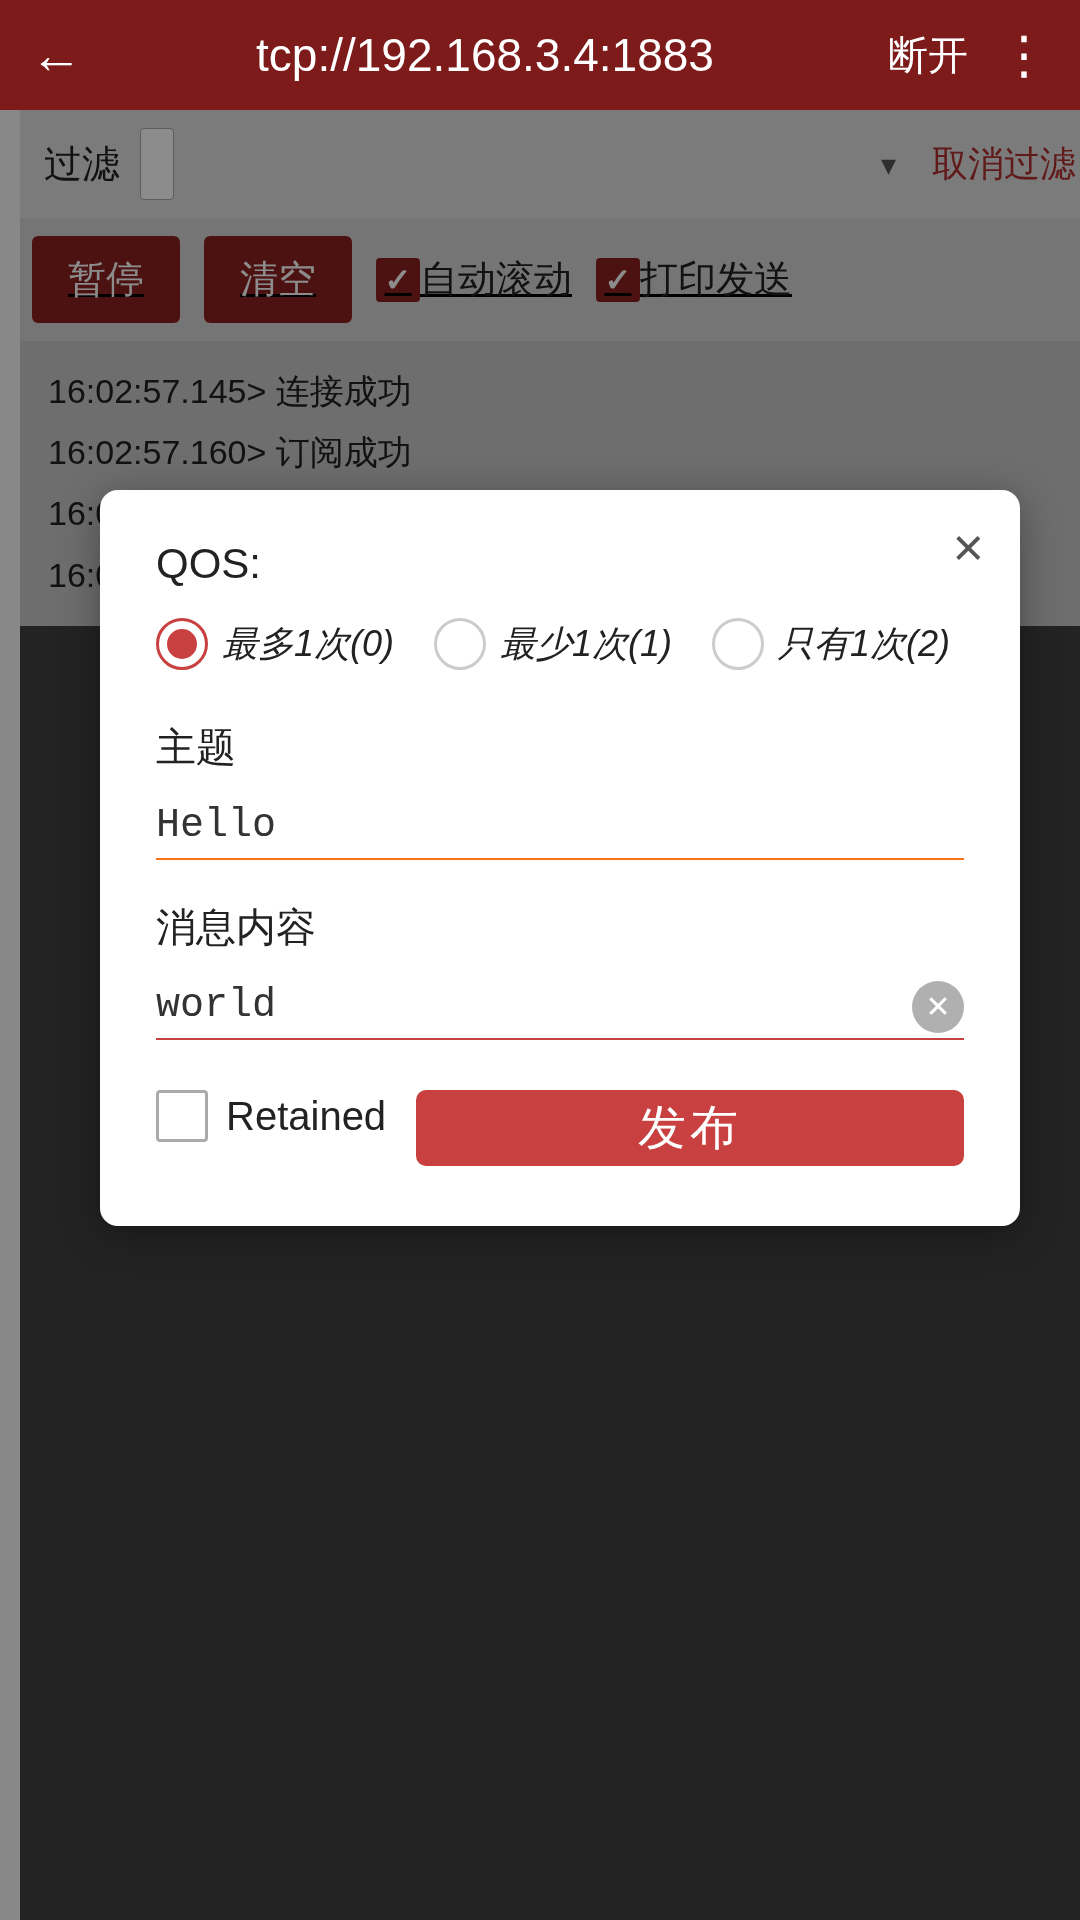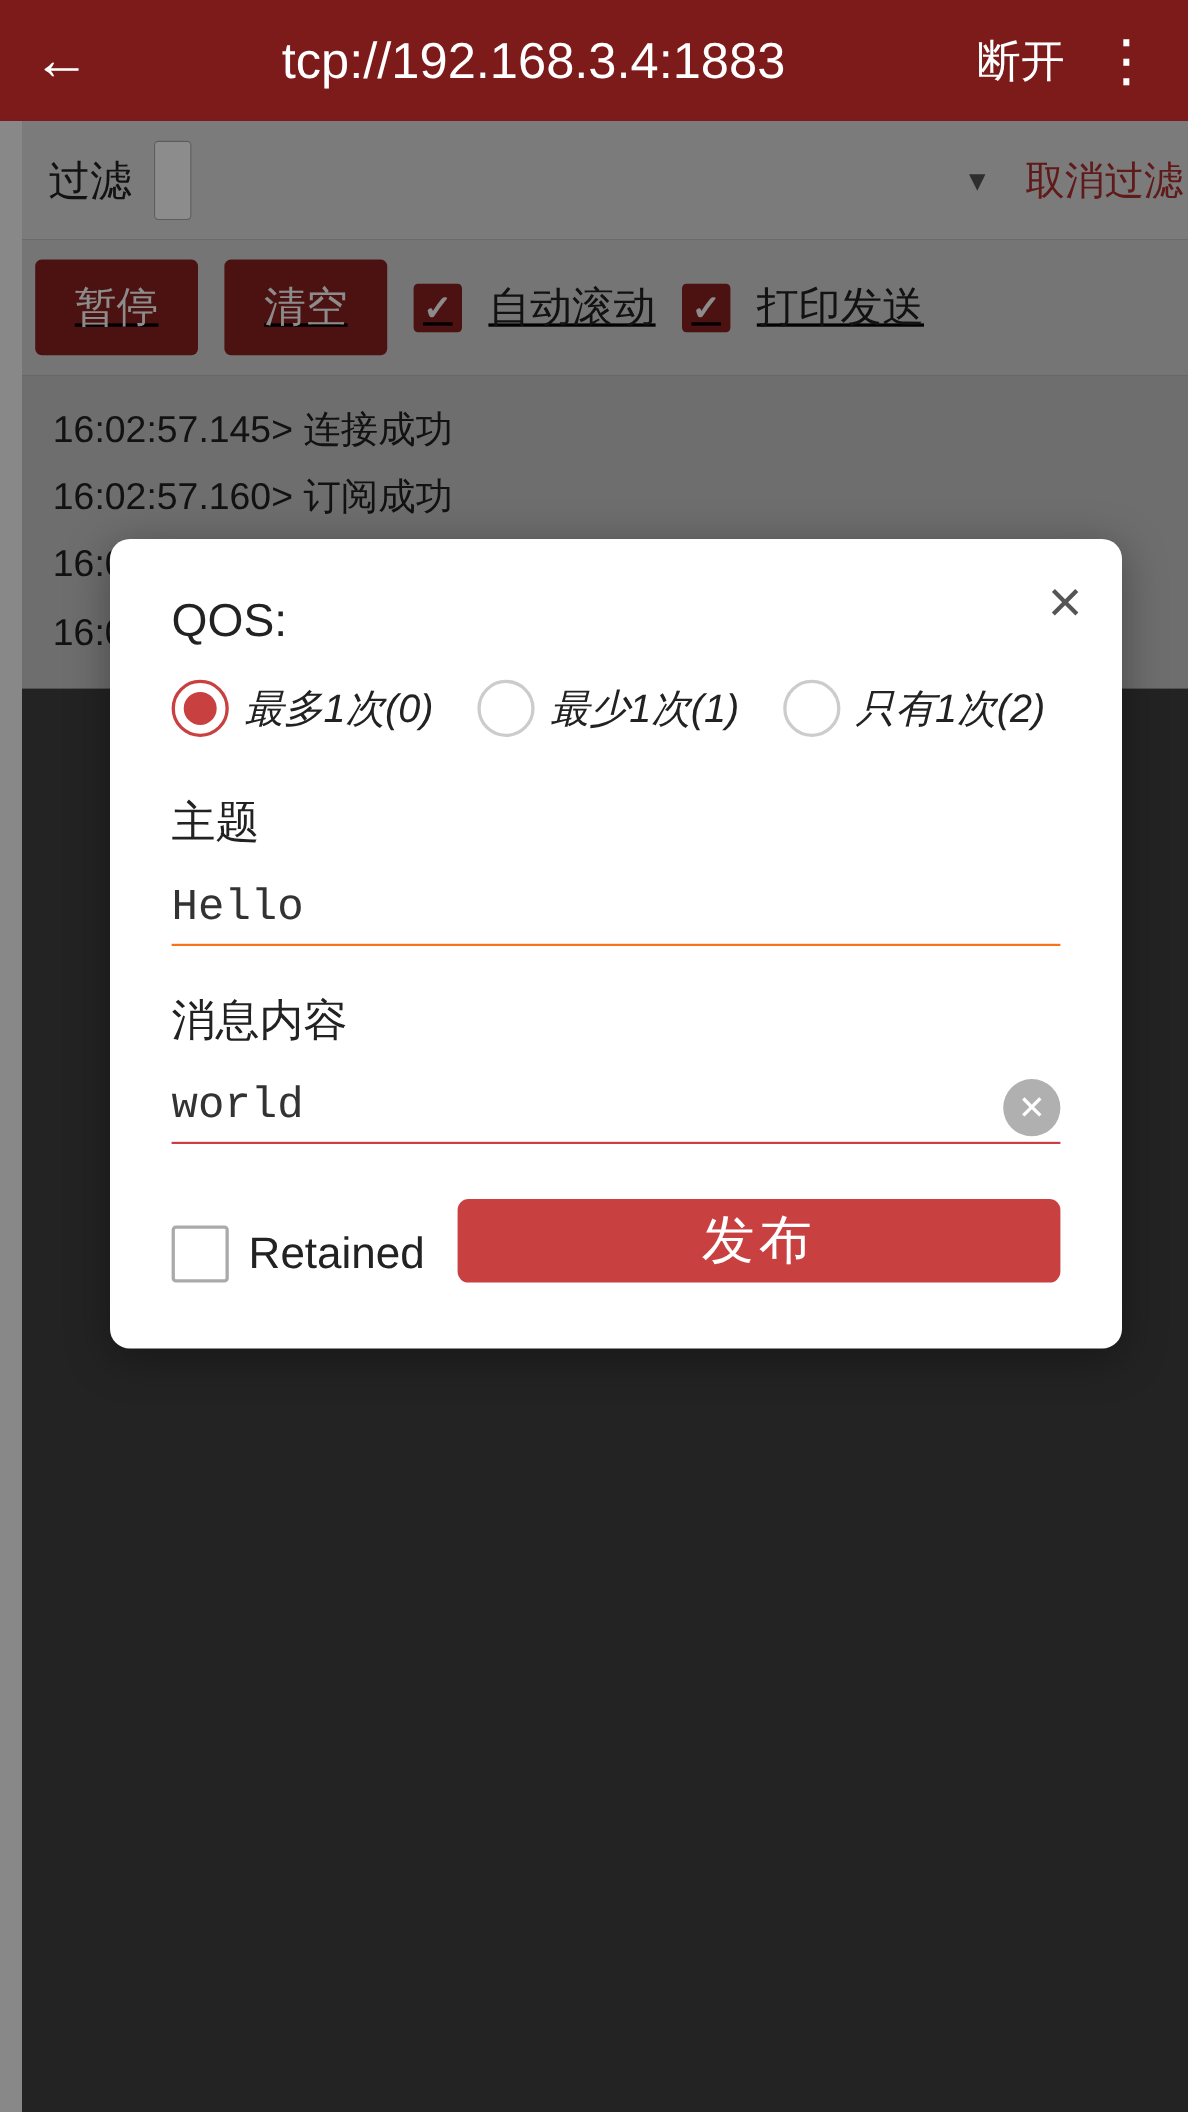--- a/index.html
+++ b/index.html
@@ -122,21 +122,21 @@
       border: none;
       border-radius: 6px;
       padding: 18px 36px;
       font-size: 38px;
       cursor: pointer;
     }
 
     .checkbox-wrap {
       display: flex;
       align-items: center;
-      gap: 24px;
+      gap: 0;
     }
 
     .checkbox-box {
       width: 44px;
       height: 44px;
       background: #8b2020;
       border: none;
       border-radius: 4px;
       display: flex;
       align-items: center;
@@ -300,21 +300,21 @@
       align-items: center;
       justify-content: center;
       cursor: pointer;
       color: white;
       font-size: 30px;
     }
 
     
     .dialog-bottom {
       display: flex;
-      align-items: flex-end;
+      align-items: flex-start;
       gap: 30px;
       margin-top: 50px;
     }
 
     .retained-check-wrap {
       display: flex;
       align-items: center;
       gap: 18px;
     }
 

